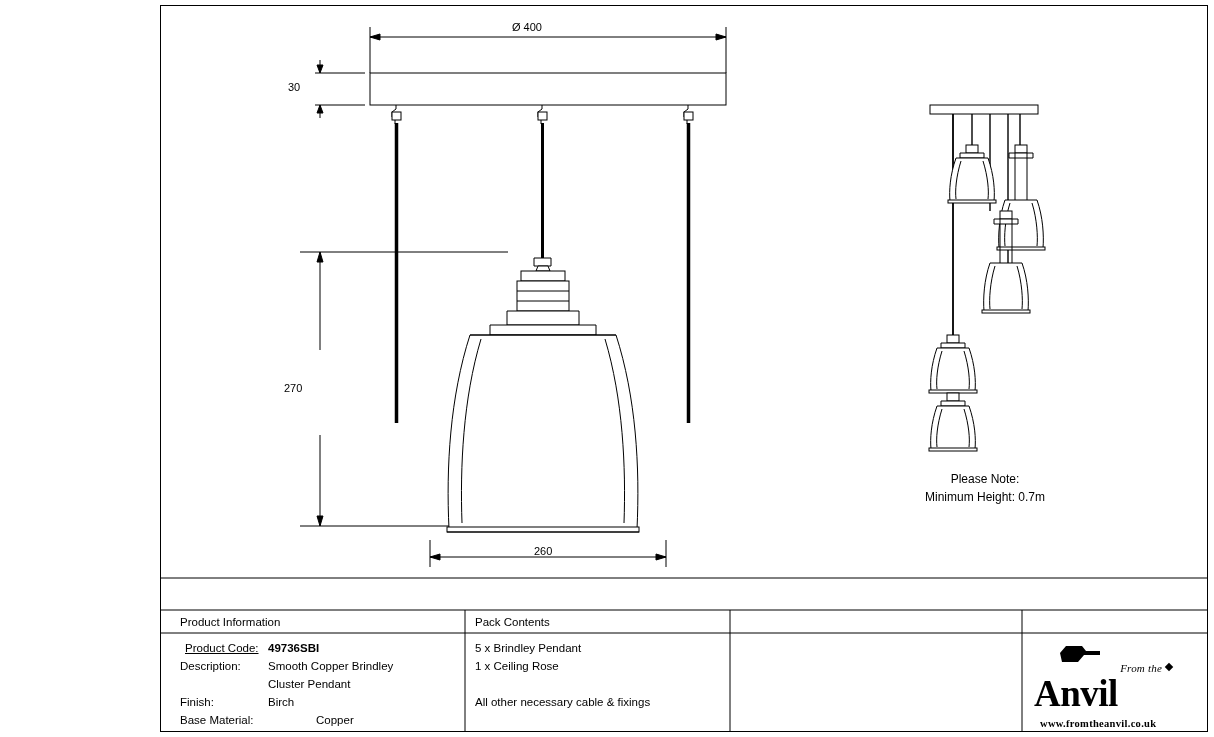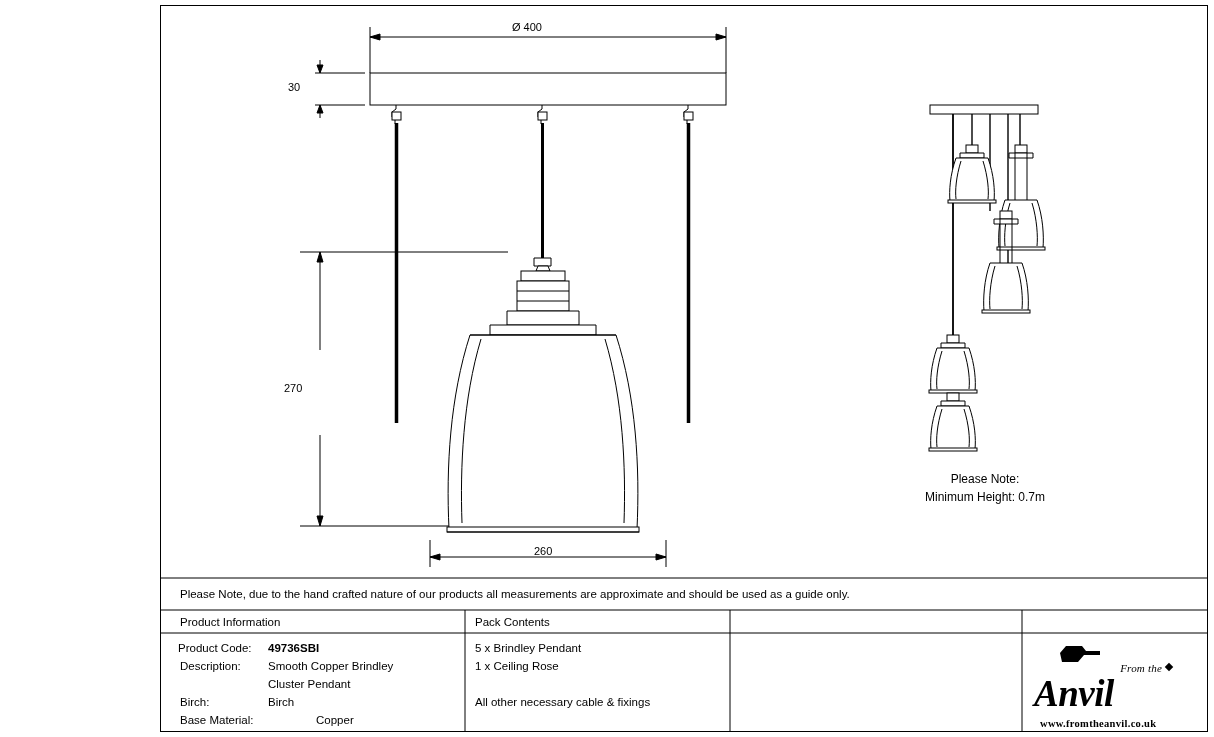--- a/index.html
+++ b/index.html
@@ -104,21 +104,20 @@
     font-size: 11px;
     font-style: italic;
     letter-spacing: 0.2px;
   }
   .logo .anvilword {
     position: absolute;
     left: 2px;
     top: 14px;
     font-family: "Liberation Serif", serif;
     font-size: 37px;
-    font-style: italic;
     font-weight: bold;
     letter-spacing: -0.5px;
   }
   .logo .url {
     position: absolute;
     left: 8px;
     top: 60px;
     font-family: "Liberation Serif", serif;
     font-size: 10.5px;
     font-weight: bold;
@@ -278,33 +277,32 @@
     </svg>
 
     <div class="dim-text" style="left:352px; top:16px;">Ø 400</div>
     <div class="dim-text" style="left:128px; top:76px;">30</div>
     <div class="dim-text" style="left:124px; top:377px;">270</div>
     <div class="dim-text" style="left:374px; top:540px;text-align:center;">260</div>
 
     <div class="note-text" style="left:700px; top:467px; width:250px;">Please Note:</div>
     <div class="note-text" style="left:700px; top:485px; width:250px;">Minimum Height: 0.7m</div>
 
-    <div class="tbl-note">Please Note, due to the hand crafted nature of our products all measurements are approximate and should be used as a guide only.</div>
 
     <div class="col-head" style="left:20px; top:611px;">Product Information</div>
     <div class="col-head" style="left:315px; top:611px;">Pack Contents</div>
 
-    <div class="info-label" style="left:18px; top:637px;">Product Code:</div>
+    <div class="info-label" style="left:25px; top:637px;text-decoration:underline;">Product Code:</div>
     <div class="info-value" style="left:108px; top:637px;">49736SBI</div>
 
     <div class="info-label" style="left:20px; top:655px;">Description:</div>
     <div class="info-value plain" style="left:108px; top:655px;">Smooth Copper Brindley</div>
     <div class="info-value plain" style="left:108px; top:673px;">Cluster Pendant</div>
 
-    <div class="info-label" style="left:20px; top:691px;">Birch:</div>
+    <div class="info-label" style="left:20px; top:691px;">Finish:</div>
     <div class="info-value plain" style="left:108px; top:691px;">Birch</div>
 
     <div class="info-label" style="left:20px; top:709px;">Base Material:</div>
     <div class="info-value plain" style="left:108px; top:709px;margin-left:48px;">Copper</div>
 
     <div class="pack-line" style="left:315px; top:637px;">5 x Brindley Pendant</div>
     <div class="pack-line" style="left:315px; top:655px;">1 x Ceiling Rose</div>
     <div class="pack-line" style="left:315px; top:691px;">All other necessary cable &amp; fixings</div>
 
     <div class="logo">

